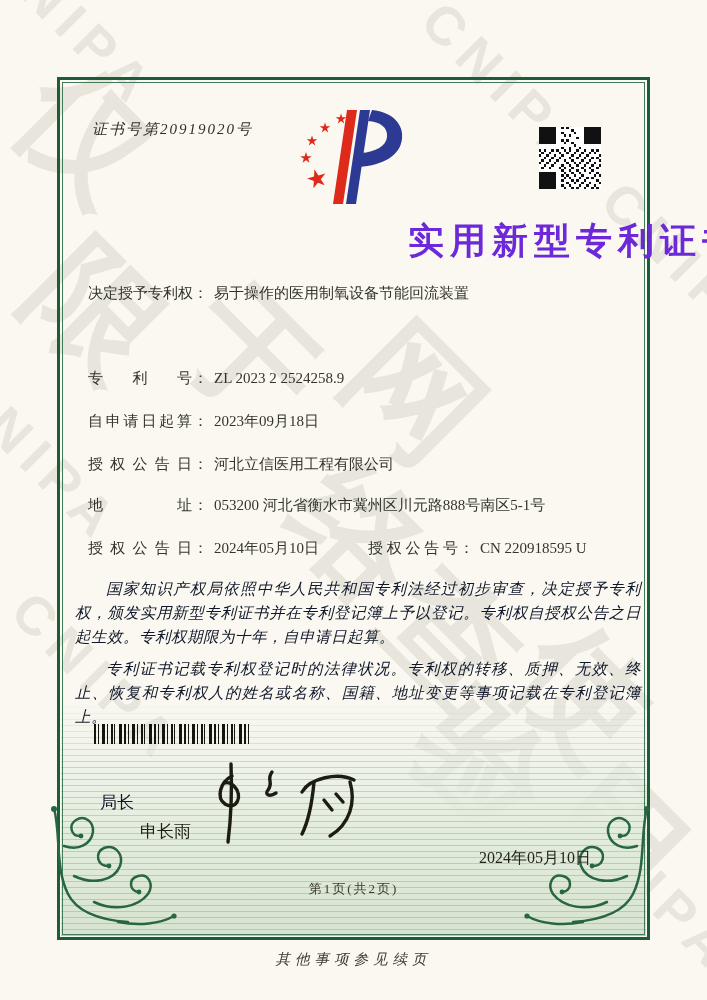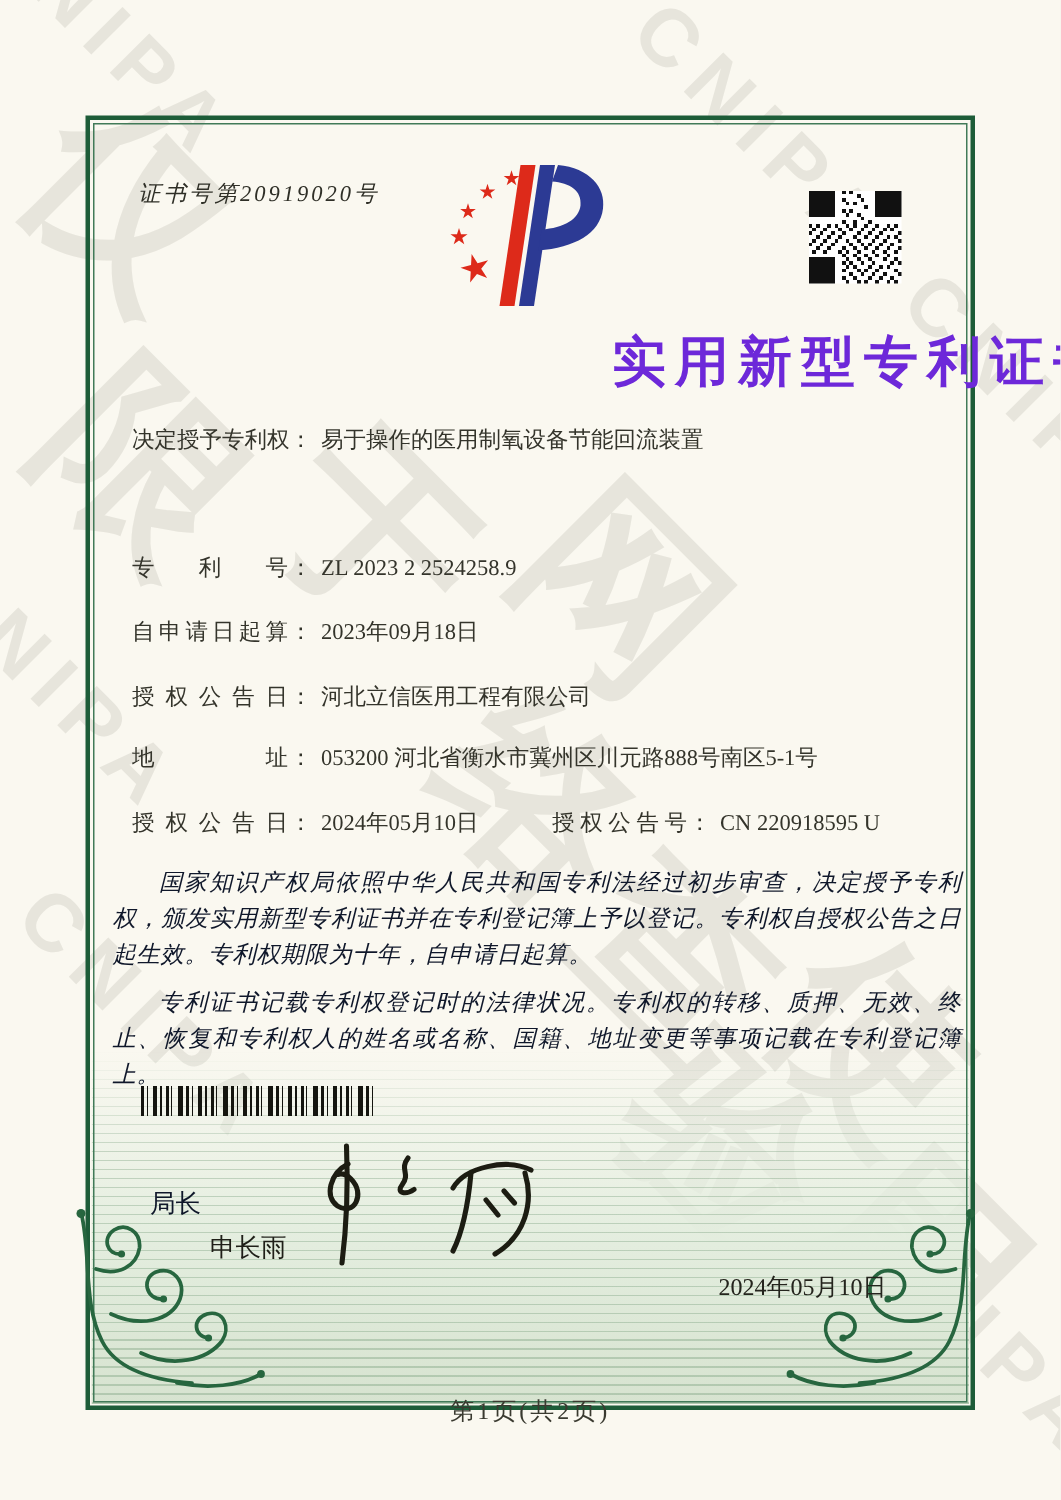--- a/index.html
+++ b/index.html
@@ -44,21 +44,21 @@
   .legal p{margin:0 0 8px;text-indent:2em;}
   .barcode{left:94px;top:724px;width:158px;height:20px;background:
      repeating-linear-gradient(90deg,#15150f 0 2px,transparent 2px 4px,#15150f 4px 5px,
        transparent 5px 8px,#15150f 8px 11px,transparent 11px 13px,#15150f 13px 14px,
        transparent 14px 17px,#15150f 17px 19px,transparent 19px 20px,#15150f 20px 21px,
        transparent 21px 25px,#15150f 25px 28px,transparent 28px 30px);}
   .signer-title{left:100px;top:791px;font-size:17px;color:#0f172a;}
   .signer-name{left:100px;top:820px;font-size:17px;color:#1f1f18;margin-left:40px;}
   .signature{left:198px;top:760px;}
   .issue-date{left:435px;top:848px;width:200px;text-align:center;font-size:16px;color:#24241d;}
-  .page-info{left:0;top:931px;width:707px;text-align:center;font-size:16px;letter-spacing:2px;color:#3a3a30;}
+  .page-info{left:0;top:880px;width:707px;text-align:center;font-size:13px;letter-spacing:2px;color:#3a3a30;}
   .footer-note{left:0;top:950px;width:707px;text-align:center;font-size:14.5px;font-style:italic;
          letter-spacing:5px;color:#3b3b31;}
 </style>
 </head>
 <body>
 
 <div class="page">
 
   <span class="wm wm-cnipa" style="left:-35px;top:-5px">CNIPA</span>
   <span class="wm wm-cnipa" style="left:400px;top:60px">CNIPA</span>
@@ -203,14 +203,15 @@
         <path d="M104,32 C112,18 140,12 156,20"></path>
         <path d="M116,22 C114,44 110,62 104,74"></path>
         <path d="M152,22 C158,42 152,64 132,76"></path>
         <path d="M126,40 l8,10"></path>
         <path d="M138,34 l7,8"></path>
       </g>
     </svg>
 
     <div class="issue-date">2024年05月10日</div>
     <div class="page-info">第1页(共2页)</div>
+    <div class="footer-note">其他事项参见续页</div>
   </div>
 </div>
 
 </body></html>

